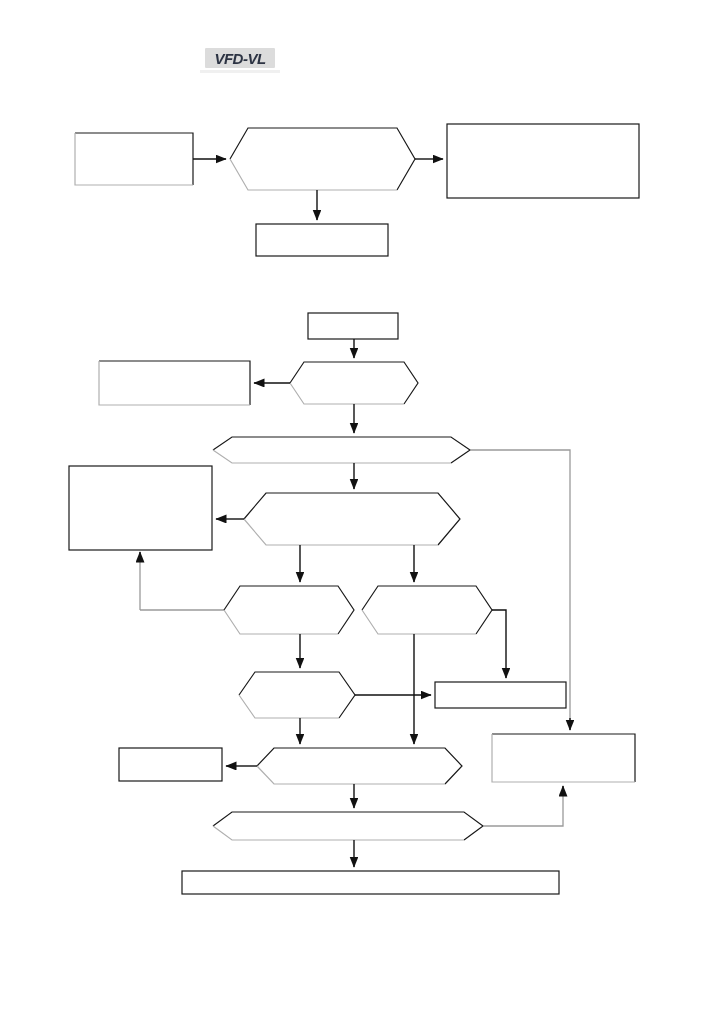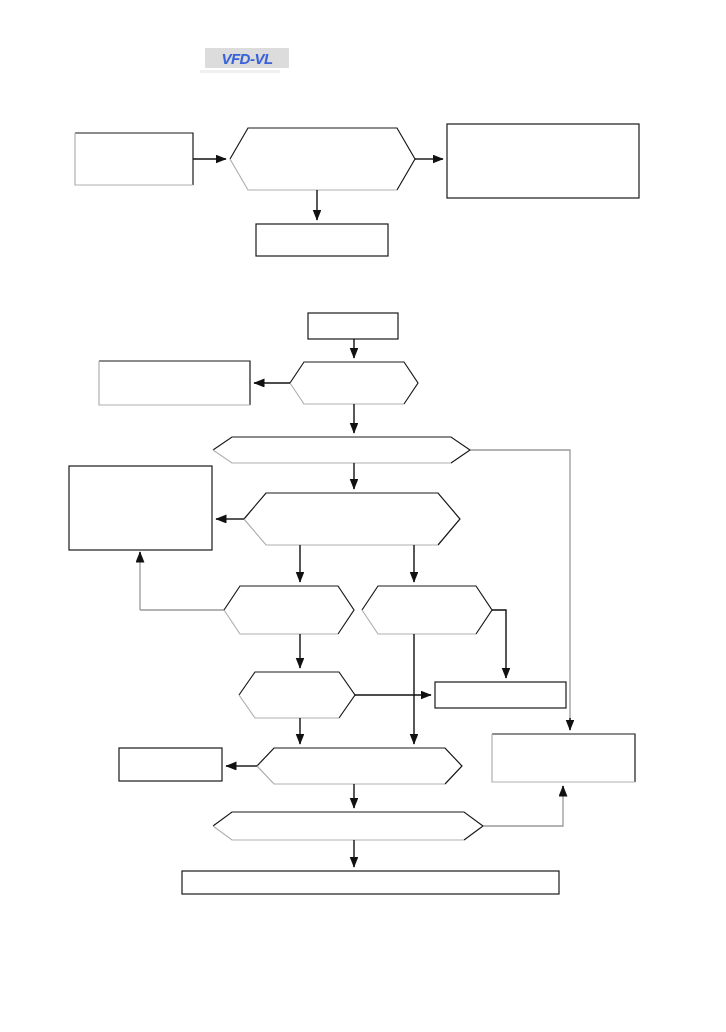--- a/index.html
+++ b/index.html
@@ -15,27 +15,27 @@
     position: relative;
     width: 726px;
     height: 1032px;
     background: #ffffff;
     overflow: hidden;
   }
   #logo {
     position: absolute;
     left: 205px;
     top: 48px;
-    width: 84px;
+    width: 70px;
     height: 20px;
     display: flex;
     align-items: center;
     justify-content: center;
     background: #d8d8d8;
-    color: #1d4ed8;
+    color: #0f172a;
     font-size: 15px;
     font-weight: bold;
     font-style: italic;
     letter-spacing: -0.5px;
     font-family: "Liberation Sans", sans-serif;
     text-shadow: 0 0 1px #bdbdbd;
     opacity: 0.88;
     border-radius: 1px;
     user-select: none;
   }

